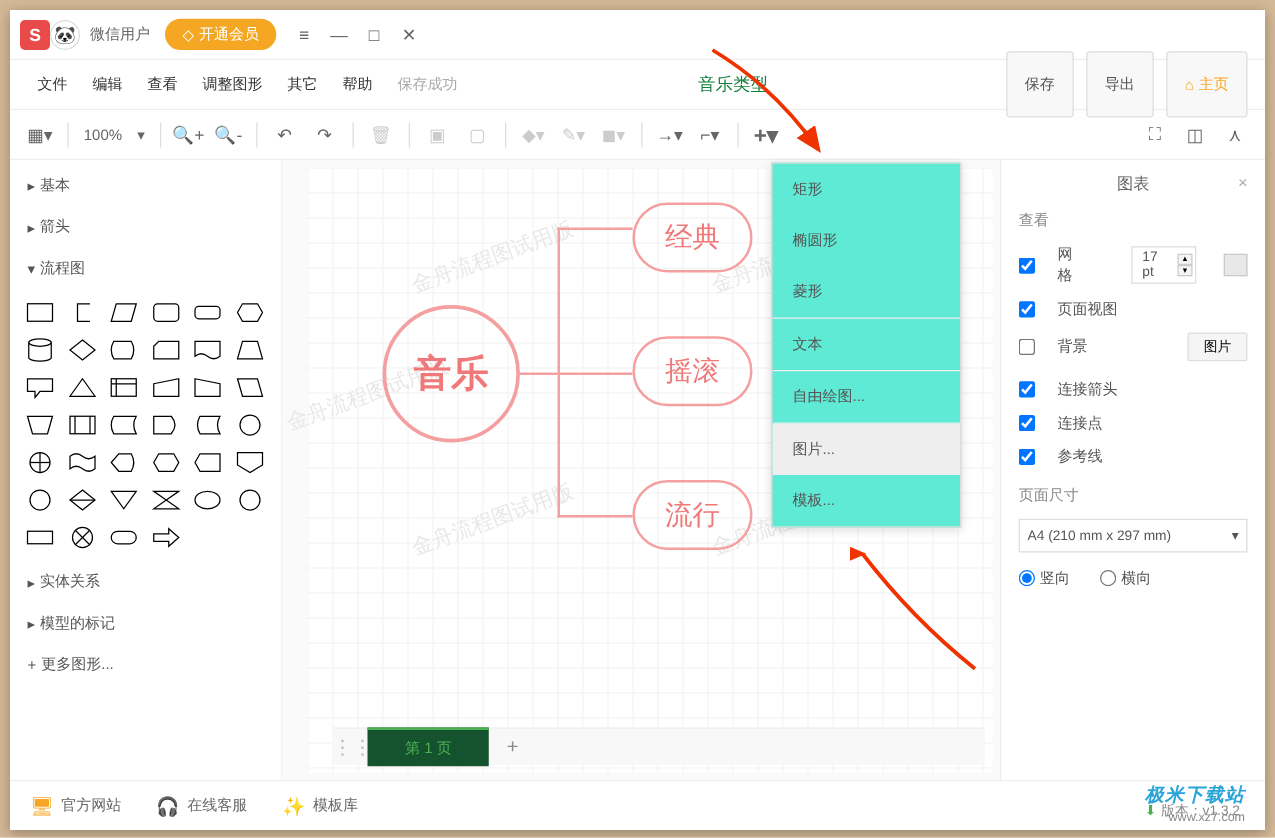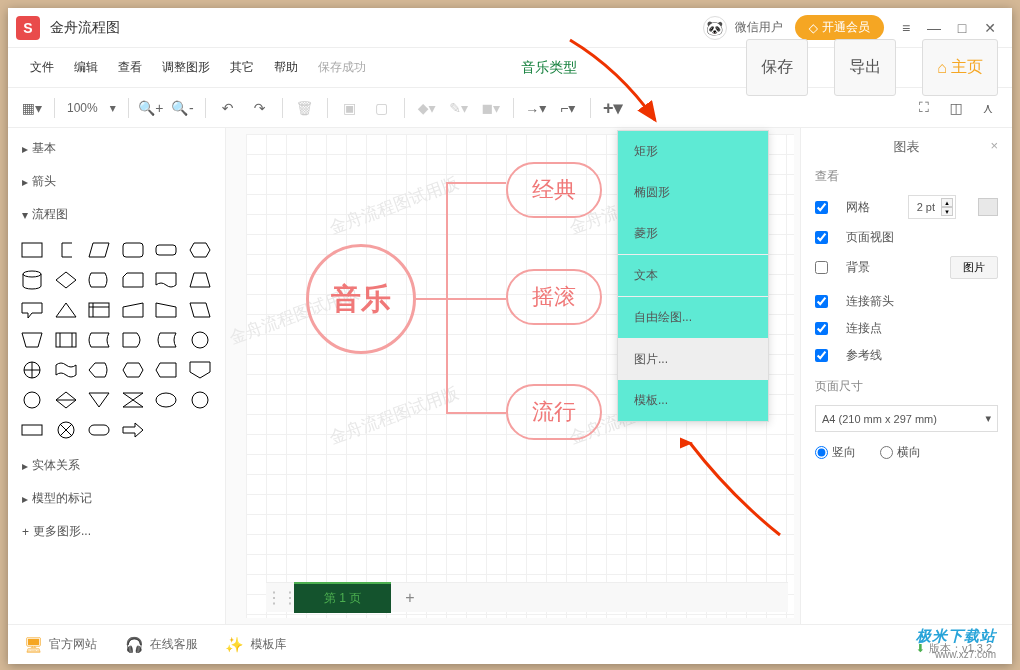--- a/index.html
+++ b/index.html
@@ -11,21 +11,21 @@
 .panda-icon { width: 24px; height: 24px; border-radius: 50%; background: #fff; border: 1px solid #ddd; display: flex; align-items: center; justify-content: center; margin-right: 8px; font-size: 14px; }
 .user-label { font-size: 12px; color: #666; margin-right: 12px; }
 .vip-btn { background: #f5a623; color: #fff; padding: 4px 14px; border-radius: 14px; font-size: 12px; border: none; display: flex; align-items: center; gap: 4px; }
 .win-controls { display: flex; margin-left: 8px; }
 .win-btn { width: 28px; height: 28px; border: none; background: none; font-size: 14px; color: #666; cursor: pointer; }
 .menubar { height: 40px; display: flex; align-items: center; padding: 0 14px; gap: 4px; border-bottom: 1px solid #eee; }
 .menu-item { font-size: 12px; color: #333; padding: 4px 8px; cursor: pointer; }
 .menu-item.muted { color: #aaa; }
 .menubar-spacer { flex: 1; text-align: center; }
 .doc-title { font-size: 14px; color: #15803d; }
-.btn { padding: 17px 14px; font-size: 16px; border: 1px solid #ddd; background: #f8f8f8; border-radius: 3px; color: #555; cursor: pointer; margin-left: 22px; }
+.btn { padding: 17px 14px; font-size: 12px; border: 1px solid #ddd; background: #f8f8f8; border-radius: 3px; color: #555; cursor: pointer; margin-left: 6px; }
 .btn.home { color: #f5a623; display: flex; align-items: center; gap: 4px; }
 .toolbar { height: 40px; display: flex; align-items: center; padding: 0 10px; gap: 4px; border-bottom: 1px solid #eee; }
 .tool-btn { width: 28px; height: 28px; border: none; background: none; display: flex; align-items: center; justify-content: center; color: #666; cursor: pointer; font-size: 14px; }
 .tool-sep { width: 1px; height: 20px; background: #ddd; margin: 0 4px; }
 .zoom-label { font-size: 12px; color: #666; padding: 0 4px; }
 .content { flex: 1; display: flex; overflow: hidden; }
 .sidebar { width: 218px; border-right: 1px solid #eee; overflow-y: auto; padding: 4px; }
 .sb-cat { font-size: 12px; color: #555; padding: 8px 10px; cursor: pointer; display: flex; align-items: center; gap: 4px; }
 .shapes-grid { display: grid; grid-template-columns: repeat(6, 1fr); gap: 4px; padding: 6px; }
 .shape-cell { width: 28px; height: 26px; display: flex; align-items: center; justify-content: center; }
@@ -67,21 +67,20 @@
 .jixian { position: absolute; right: 24px; bottom: 24px; font-size: 15px; color: #29a4d9; font-style: italic; font-weight: bold; letter-spacing: 1px; }
 .jixian-sub { position: absolute; right: 24px; bottom: 10px; font-size: 10px; color: #888; }
 </style>
 </head>
 <body>
 
 <div class="window">
 
   <div class="titlebar">
     <div class="logo">S</div>
-    <div class="app-title">金舟流程图</div>
     <div class="panda-icon">🐼</div>
     <div class="user-label">微信用户</div>
     <button class="vip-btn">
         <span>◇</span>
         <span>开通会员</span>
       </button>
     <div class="win-controls">
       <button class="win-btn">≡</button>
       <button class="win-btn">—</button>
       <button class="win-btn">□</button>
@@ -387,21 +386,21 @@
 
     <div class="right-panel">
       <div class="panel-title"><span>图表</span><span class="panel-close">×</span></div>
       <div class="panel-section">
         <div class="sec-header">查看</div>
         <div class="check-row">
           <input type="checkbox" checked="" style="">
             <span>网格</span>
           <div style="flex:1"></div>
           <div class="pt-input">
-              <span>2 pt</span>
+              <span>17 pt</span>
               <div class="stepper">
                 <button>▴</button>
                 <button>▾</button>
               </div>
             </div>
           <div class="color-swatch"></div>
         </div>
         <div class="check-row">
             <input type="checkbox" checked="" style="">
             <span>页面视图</span>

